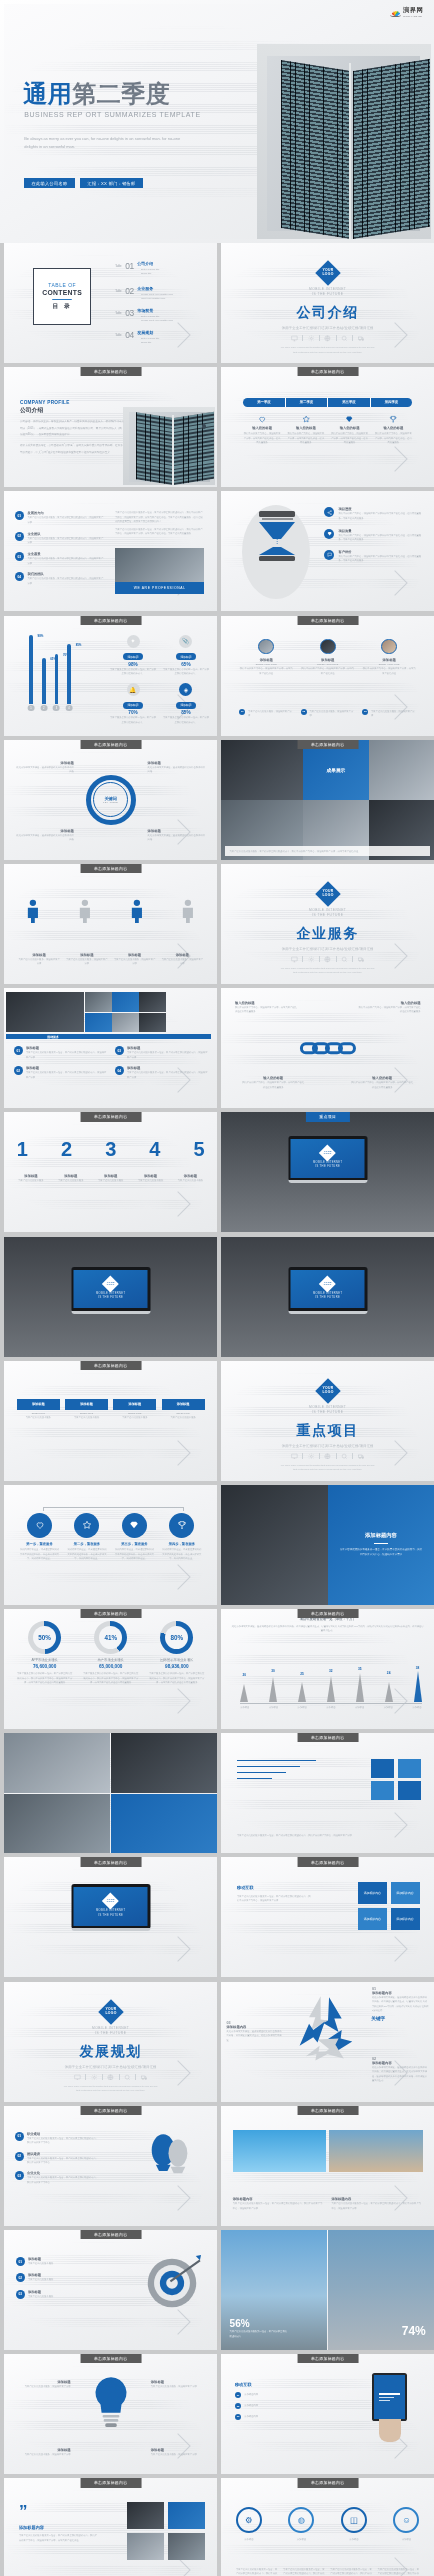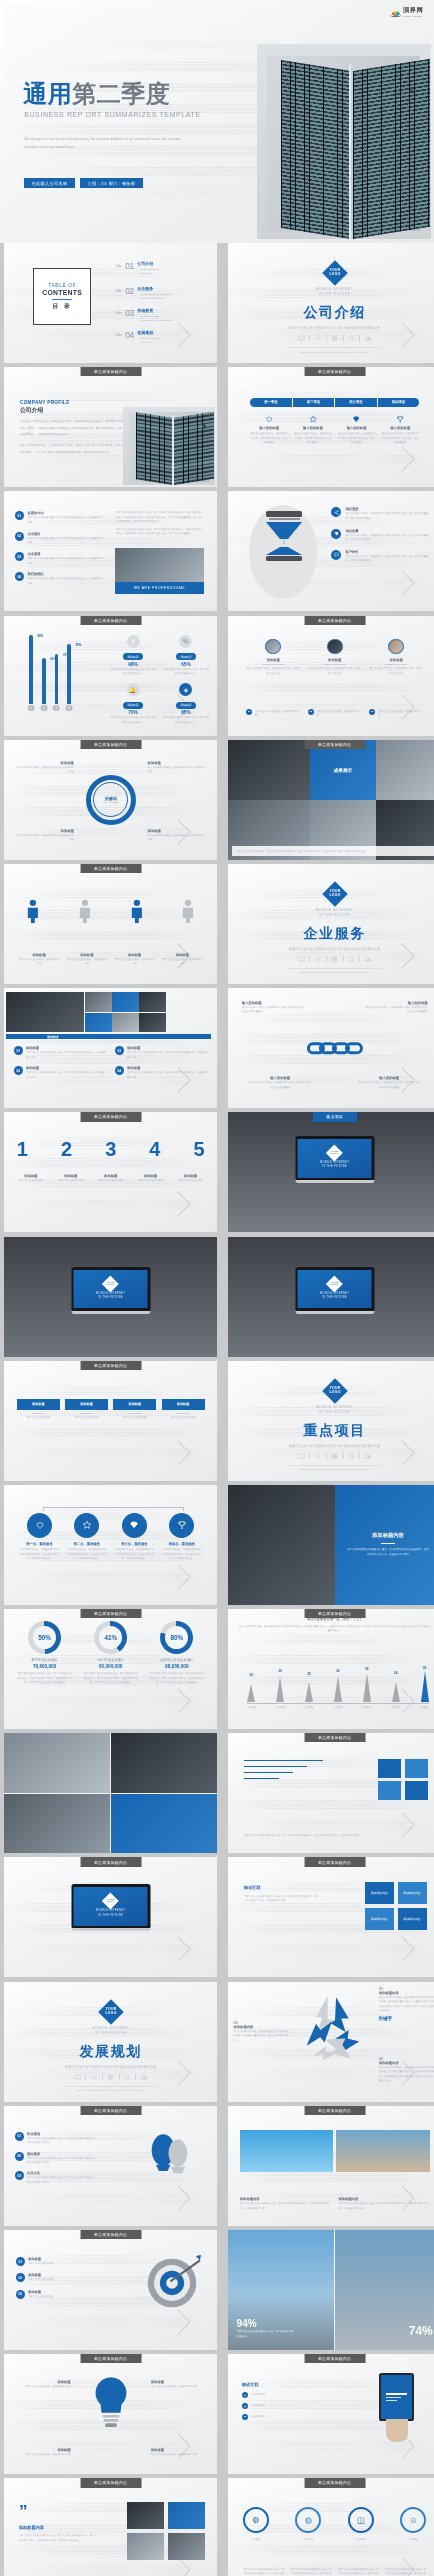--- a/index.html
+++ b/index.html
@@ -5,21 +5,21 @@
   * { box-sizing: border-box; margin:0; padding:0; }
   body {
     width: 435px;
     background: #c9cacb;
     font-family: "Liberation Sans", sans-serif;
     -webkit-font-smoothing: antialiased;
   }
   .page { width:435px; }
 
   
-  .row { display:flex; gap:11px; padding:0 4.2px 4.2px 4.2px; }
+  .row { display:flex; gap:4px; padding:0 4.2px 4.2px 4.2px; }
   .slide {
     position:relative;
     width:213px; height:120px;
     background:
       linear-gradient(160deg,#fdfdfe 0%,#f2f3f5 45%,#e8eaec 100%);
     overflow:hidden;
     flex:0 0 213px;
   }
 
   
@@ -1292,21 +1292,21 @@
           </div>
     </div>
   </div>
 
   <div class="slide">
     <div style="position:absolute;inset:0;display:grid;grid-template-columns:1fr 1fr;gap:1.1px;">
       <div class="photo city"></div>
       <div class="photo" style="background:linear-gradient(180deg,#6f9fc3,#aeb6bd);"></div>
     </div>
     <div style="position:absolute;left:8.4px;bottom:11.6px;z-index:6;">
-      <span style="font-size:10px;font-weight:700;color:#fff;">94%</span>
+      <span style="font-size:10px;font-weight:700;color:#fff;">56%</span>
       <div class="sm" style="color:#e9eef3;width:58px;">为客户提供优质的技术服务第一理念，客户的需求是我们前进的动力</div>
     </div>
     <div style="position:absolute;right:8.4px;bottom:11.6px;z-index:6;text-align:right;">
       <span style="font-size:12px;font-weight:700;color:#fff;">74%</span>
     </div>
   </div>
 </div>
 
 <div class="row">
   <div class="slide">

